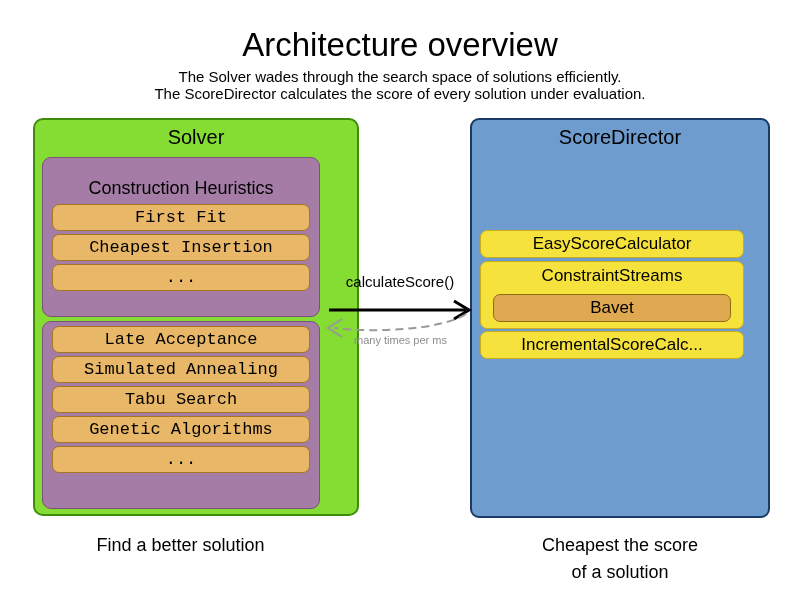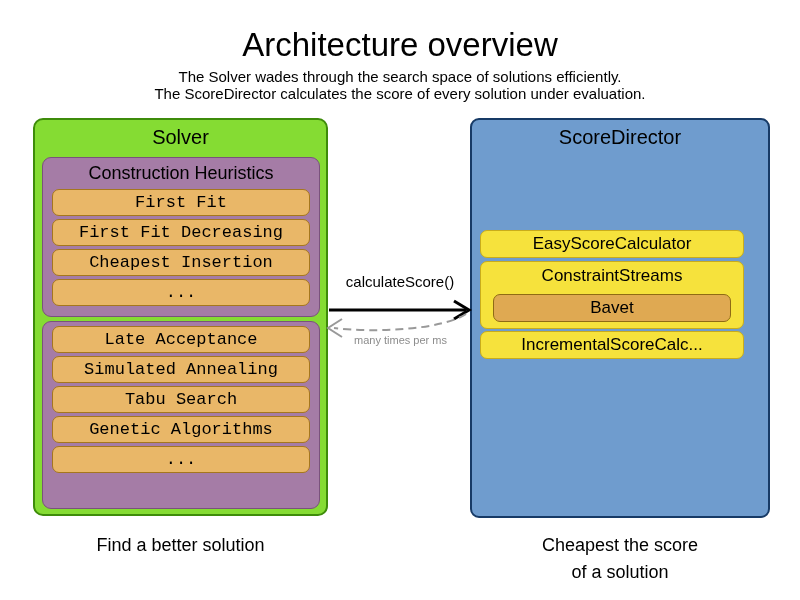--- a/index.html
+++ b/index.html
@@ -15,37 +15,37 @@
     font-size:33px;color:var(--text);
   }
   .subtitle{
     left:0;width:800px;text-align:center;font-size:15px;color:var(--text);
   }
   .sub1{top:68px;}
   .sub2{top:85px;}
 
   
   .solver-box{
-    left:33px;top:118px;width:295px;height:398px;box-sizing:border-box;
+    left:33px;top:118px;width:326px;height:398px;box-sizing:border-box;
     background:var(--green-fill);border:2px solid var(--green-border);
     border-radius:10px;
   }
   .box-title{
     display:block;text-align:center;font-size:20px;line-height:26px;
     margin-top:4px;color:var(--text);
   }
   .purple-group{
     position:absolute;left:7px;width:278px;box-sizing:border-box;
     background:var(--purple-fill);border:1.5px solid var(--purple-border);
     border-radius:9px;padding:1px 9px 0 9px;
   }
   .group-1{top:37px;height:160px;}
   .group-2{top:201px;height:188px;}
   .group-title{
-    text-align:center;font-size:18px;line-height:26px;margin-top:1px;color:var(--text);
+    text-align:center;font-size:18px;line-height:26px;margin-top:16px;color:var(--text);
   }
   .algo-item{
     height:27px;box-sizing:border-box;margin-top:3px;
     background:var(--orange-fill);border:1.5px solid var(--orange-border);
     border-radius:7px;display:flex;align-items:center;justify-content:center;
     font-size:17px;color:var(--text);font-family:Liberation Mono, monospace;
   }
 
   
   .score-box{
@@ -92,21 +92,20 @@
 <div class="abs title">Architecture overview</div>
 <div class="abs subtitle sub1">The Solver wades through the search space of solutions efficiently.</div>
 <div class="abs subtitle sub2">The ScoreDirector calculates the score of every solution under evaluation.</div>
 
 <div class="abs solver-box">
   <div class="box-title">Solver</div>
 
   <div class="purple-group group-1">
     <div class="group-title">Construction Heuristics</div>
     <div class="algo-item">First Fit</div>
-    <div class="algo-item">First Fit Decreasing</div>
     <div class="algo-item">Cheapest Insertion</div>
     <div class="algo-item">...</div>
   </div>
 
   <div class="purple-group group-2">
     <div class="algo-item">Late Acceptance</div>
     <div class="algo-item">Simulated Annealing</div>
     <div class="algo-item">Tabu Search</div>
     <div class="algo-item">Genetic Algorithms</div>
     <div class="algo-item">...</div>

